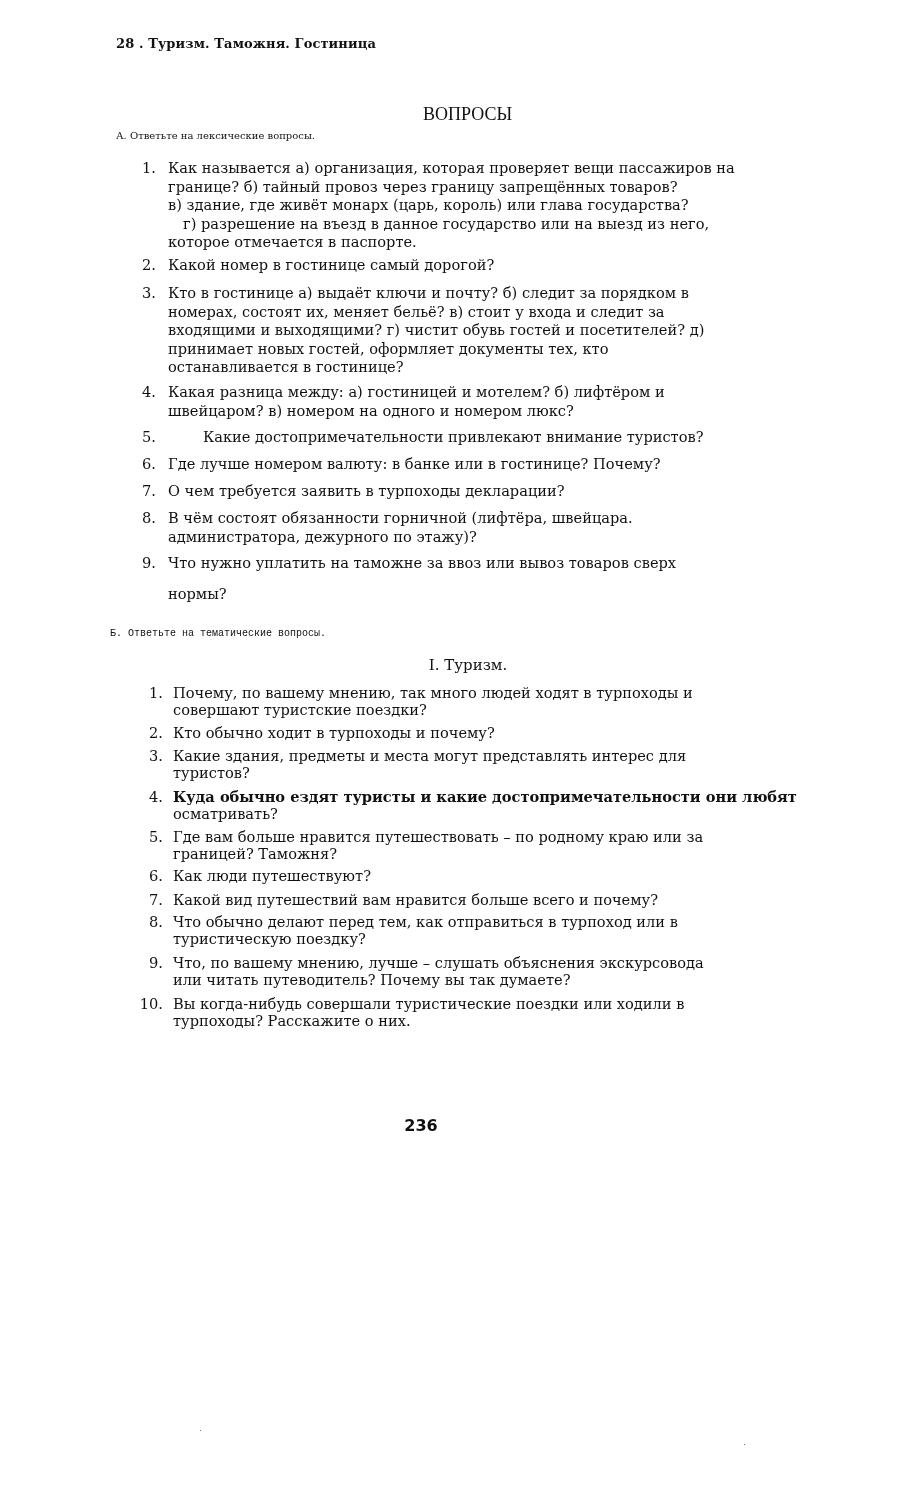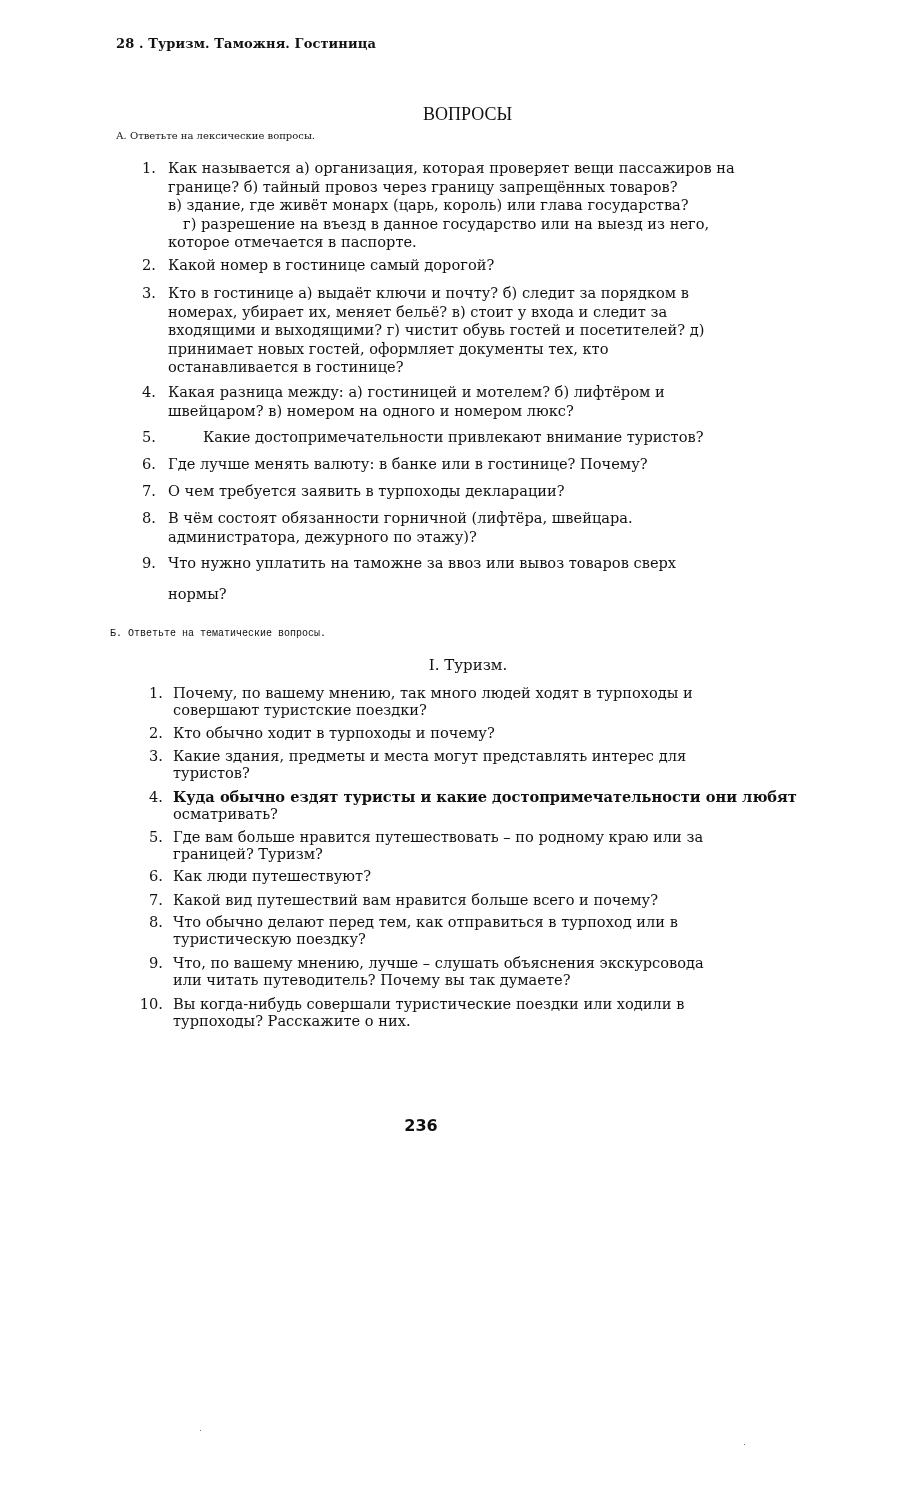--- a/index.html
+++ b/index.html
@@ -36,37 +36,37 @@
         <span class="txt" style="left: 168px; top: 55.5px; margin-left: 15px;">г) разрешение на въезд в данное государство или на выезд из него,</span>
         <span class="txt" style="left: 168px; top: 74px;">которое отмечается в паспорте.</span>
       </div>
       <div class="item" style="left: 0px; top: 256px;">
         <span class="num" style="left: 126px; width: 30px; top: 0px;">2.</span>
         <span class="txt" style="left: 168px; top: 0px;">Какой номер в гостинице самый дорогой?</span>
       </div>
       <div class="item" style="left: 0px; top: 284px;">
         <span class="num" style="left: 126px; width: 30px; top: 0px;">3.</span>
         <span class="txt" style="left: 168px; top: 0px;">Кто в гостинице а) выдаёт ключи и почту? б) следит за порядком в</span>
-        <span class="txt" style="left: 168px; top: 18.5px;">номерах, убирает их, меняет бельё? в) стоит у входа  и следит за</span>
+        <span class="txt" style="left: 168px; top: 18.5px;">номерах, состоят их, меняет бельё? в) стоит у входа  и следит за</span>
         <span class="txt" style="left: 168px; top: 37px;">входящими и выходящими? г) чистит обувь гостей и посетителей? д)</span>
         <span class="txt" style="left: 168px; top: 55.5px;">принимает новых гостей, оформляет документы тех, кто</span>
         <span class="txt" style="left: 168px; top: 74px;">останавливается в гостинице?</span>
       </div>
       <div class="item" style="left: 0px; top: 383px;">
         <span class="num" style="left: 126px; width: 30px; top: 0px;">4.</span>
         <span class="txt" style="left: 168px; top: 0px;">Какая разница между: а) гостиницей и мотелем? б) лифтёром и</span>
         <span class="txt" style="left: 168px; top: 18.5px;">швейцаром? в) номером на одного и номером люкс?</span>
       </div>
       <div class="item" style="left: 0px; top: 428px;">
         <span class="num" style="left: 126px; width: 30px; top: 0px;">5.</span>
         <span class="txt" style="left: 168px; top: 0px; margin-left: 35px;">Какие достопримечательности привлекают внимание туристов?</span>
       </div>
       <div class="item" style="left: 0px; top: 455px;">
         <span class="num" style="left: 126px; width: 30px; top: 0px;">6.</span>
-        <span class="txt" style="left: 168px; top: 0px;">Где лучше менять валюту: в банке или в гостинице? Почему?</span>
+        <span class="txt" style="left: 168px; top: 0px;">Где лучше номером валюту: в банке или в гостинице? Почему?</span>
       </div>
       <div class="item" style="left: 0px; top: 482px;">
         <span class="num" style="left: 126px; width: 30px; top: 0px;">7.</span>
         <span class="txt" style="left: 168px; top: 0px;">О чем требуется заявить в турпоходы декларации?</span>
       </div>
       <div class="item" style="left: 0px; top: 509px;">
         <span class="num" style="left: 126px; width: 30px; top: 0px;">8.</span>
         <span class="txt" style="left: 168px; top: 0px;">В чём состоят обязанности горничной (лифтёра, швейцара.</span>
         <span class="txt" style="left: 168px; top: 18.5px;">администратора, дежурного по этажу)?</span>
       </div>
@@ -96,21 +96,21 @@
         <span class="txt" style="left: 173px; top: 17px;">туристов?</span>
       </div>
       <div class="item" style="left: 0px; top: 788px;">
         <span class="num" style="left: 133px; width: 30px; top: 0px;">4.</span>
         <span class="txt" style="left: 173px; top: 0px; font-weight: bold;">Куда обычно ездят туристы и какие достопримечательности они любят</span>
         <span class="txt" style="left: 173px; top: 17px;">осматривать?</span>
       </div>
       <div class="item" style="left: 0px; top: 828px;">
         <span class="num" style="left: 133px; width: 30px; top: 0px;">5.</span>
         <span class="txt" style="left: 173px; top: 0px;">Где вам больше нравится путешествовать – по родному краю или за</span>
-        <span class="txt" style="left: 173px; top: 17px;">границей? Туризм?</span>
+        <span class="txt" style="left: 173px; top: 17px;">границей? Таможня?</span>
       </div>
       <div class="item" style="left: 0px; top: 867px;">
         <span class="num" style="left: 133px; width: 30px; top: 0px;">6.</span>
         <span class="txt" style="left: 173px; top: 0px;">Как люди путешествуют?</span>
       </div>
       <div class="item" style="left: 0px; top: 891px;">
         <span class="num" style="left: 133px; width: 30px; top: 0px;">7.</span>
         <span class="txt" style="left: 173px; top: 0px;">Какой вид путешествий вам нравится больше всего и почему?</span>
       </div>
       <div class="item" style="left: 0px; top: 913px;">

